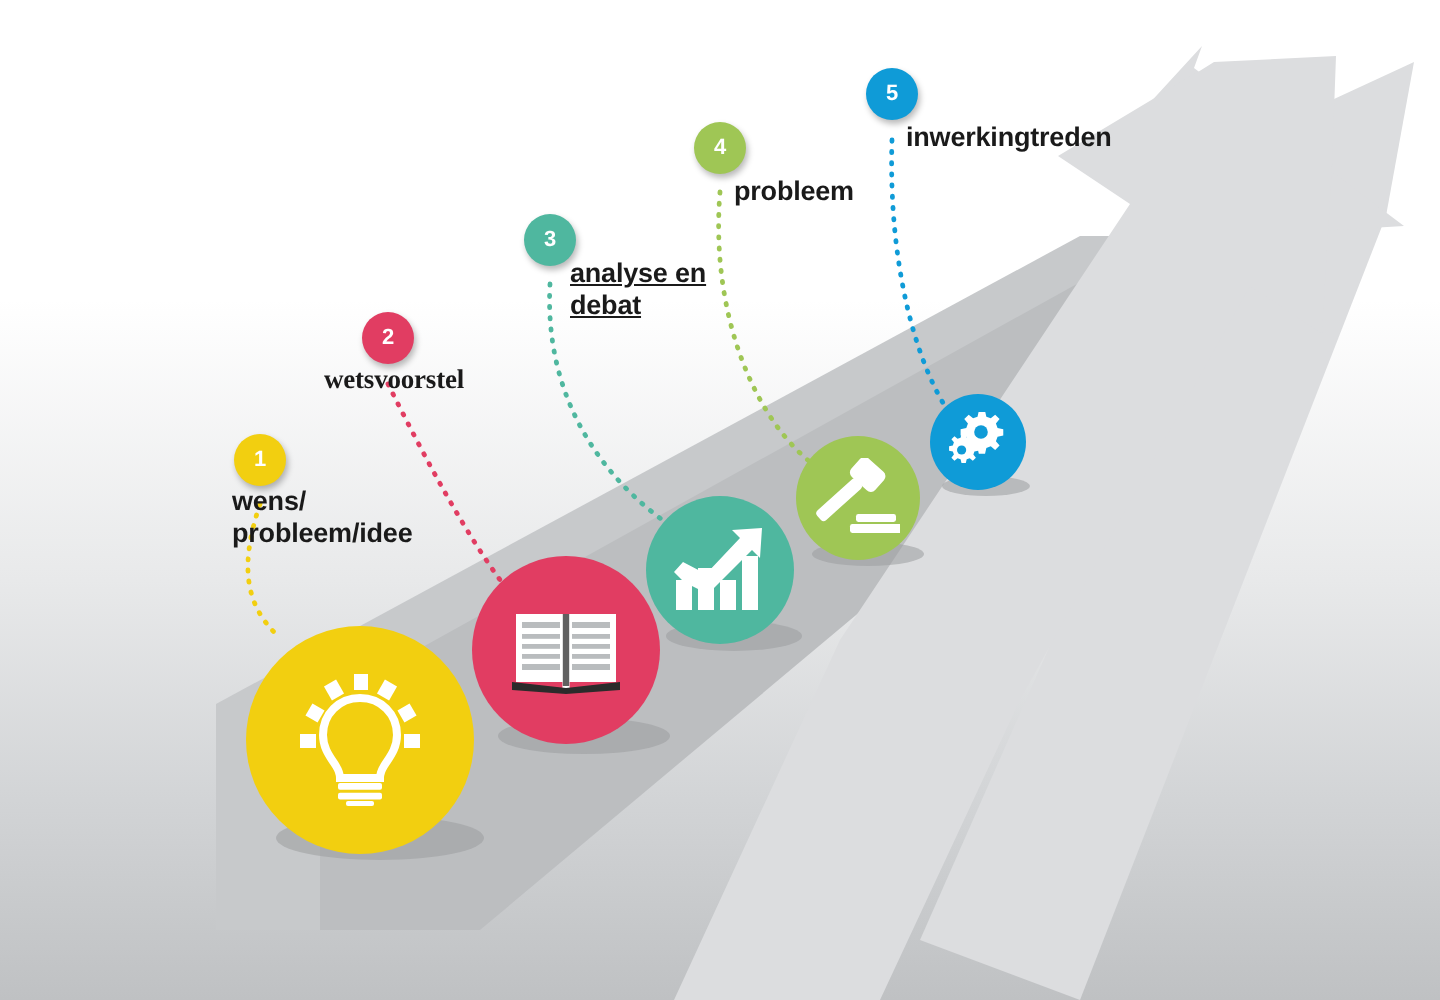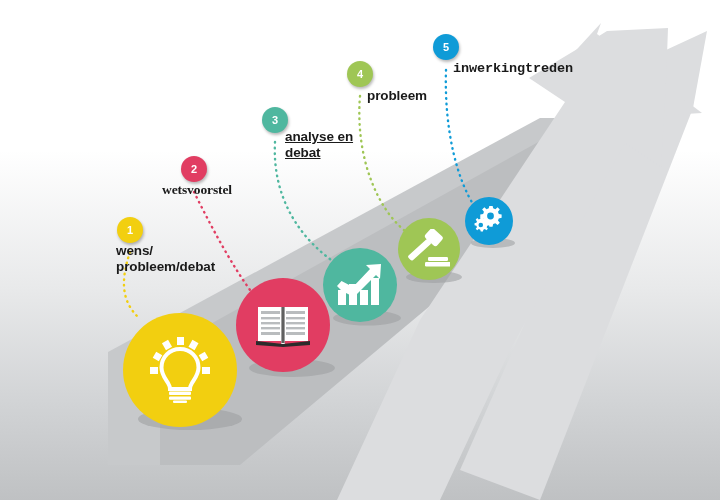--- a/index.html
+++ b/index.html
@@ -175,20 +175,20 @@
     <span>3</span>
   </div>
   <div class="badge" style="left:347px; top:61px; width:26px; height:26px; background:#9fc655;">
     <span>4</span>
   </div>
   <div class="badge" style="left:433px; top:34px; width:26px; height:26px; background:#0f9bd7;">
     <span>5</span>
   </div>
 
   <div class="caption" style="left:116px; top:243px;">wens/
-probleem/debat</div>
+probleem/idee</div>
   <div class="caption" style="left:162px; top:182px;font-family:Liberation Serif, serif;">wetsvoorstel</div>
   <div class="caption" style="left:285px; top:129px;text-decoration:underline;">analyse en
 debat</div>
   <div class="caption" style="left:367px; top:88px;">probleem</div>
-  <div class="caption" style="left:453px; top:61px;font-family:Liberation Mono, monospace;">inwerkingtreden</div>
+  <div class="caption" style="left:453px; top:61px;">inwerkingtreden</div>
 
 </div>
 
 </body></html>

